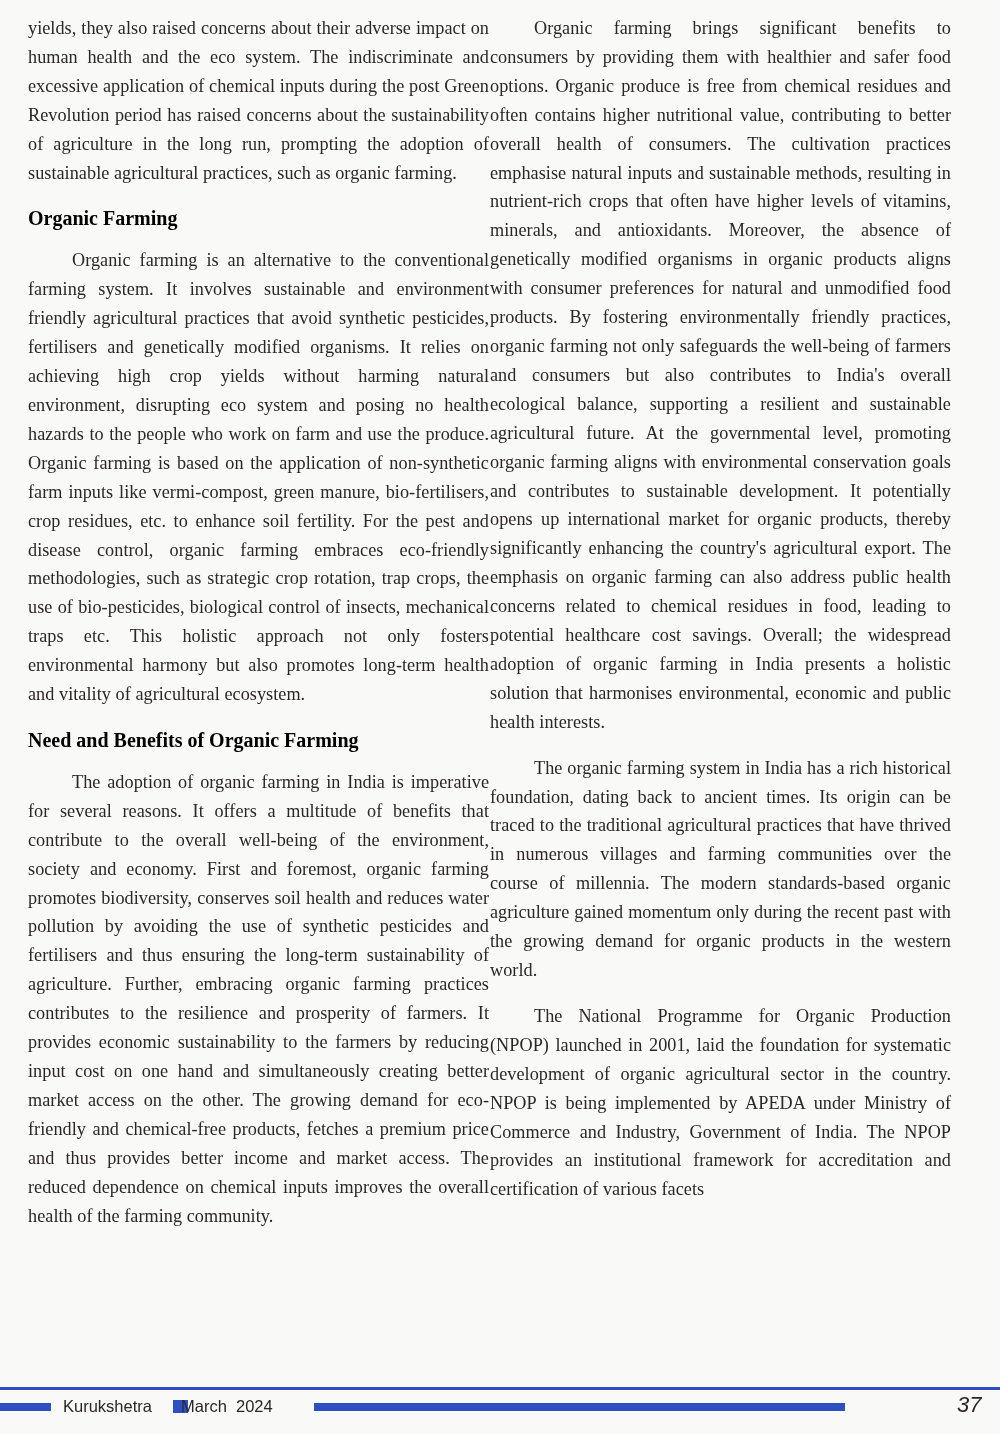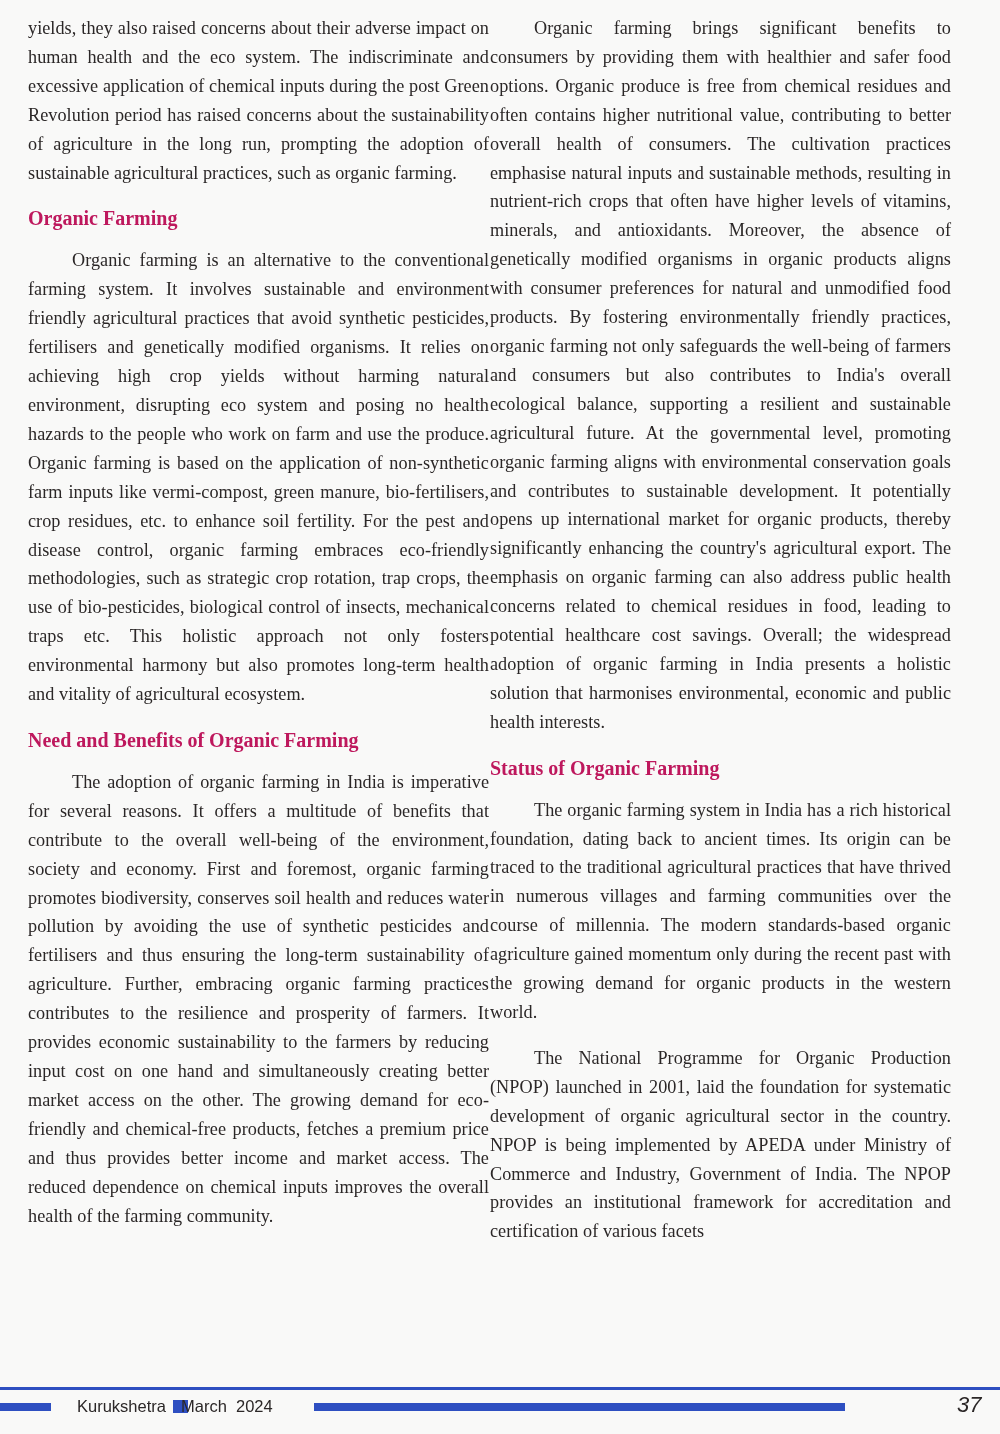--- a/index.html
+++ b/index.html
@@ -13,21 +13,21 @@
     position: absolute; top: 14px; width: 461px; font-family: Liberation Serif, serif;
   }
   .col-left { left: 28px; }
   .col-right { left: 490px; }
   p.para {
     margin: 0; font-size: 18.2px; line-height: 28.9px;
     text-align: justify; letter-spacing: 0.05px;
   }
   p.indent { text-indent: 44px; }
   h2.heading {
-    margin: 0; font-size: 20px; font-weight: bold; color: #be185d;
+    margin: 0; font-size: 20px; font-weight: bold; color: #000000;
     line-height: 28px;
   }
   .gap-after-para { margin-bottom: 17px !important; }
   .gap-after-head { margin-bottom: 14px !important; }
   .footer-topline {
     position: absolute; left: 0; top: 1387px; width: 1000px; height: 3px;
     background: #2e4fc1;
   }
   .footer-bar {
     position: absolute; top: 1403px; height: 8px; background: #2e4fc1;
@@ -48,26 +48,25 @@
 <div class="col col-left">
   <p class="para gap-after-para">yields, they also raised concerns about their adverse impact on human health and the eco system. The indiscriminate and excessive application of chemical inputs during the post Green Revolution period has raised concerns about the sustainability of agriculture in the long run, prompting the adoption of sustainable agricultural practices, such as organic farming.</p>
   <h2 class="heading gap-after-head">Organic Farming</h2>
   <p class="para indent gap-after-para">Organic farming is an alternative to the conventional farming system. It involves sustainable and environment friendly agricultural practices that avoid synthetic pesticides, fertilisers and genetically modified organisms. It relies on achieving high crop yields without harming natural environment, disrupting eco system and posing no health hazards to the people who work on farm and use the produce. Organic farming is based on the application of non-synthetic farm inputs like vermi-compost, green manure, bio-fertilisers, crop residues, etc. to enhance soil fertility. For the pest and disease control, organic farming embraces eco-friendly methodologies, such as strategic crop rotation, trap crops, the use of bio-pesticides, biological control of insects, mechanical traps etc. This holistic approach not only fosters environmental harmony but also promotes long-term health and vitality of agricultural ecosystem.</p>
   <h2 class="heading gap-after-head">Need and Benefits of Organic Farming</h2>
   <p class="para indent">The adoption of organic farming in India is imperative for several reasons. It offers a multitude of benefits that contribute to the overall well-being of the environment, society and economy. First and foremost, organic farming promotes biodiversity, conserves soil health and reduces water pollution by avoiding the use of synthetic pesticides and fertilisers and thus ensuring the long-term sustainability of agriculture. Further, embracing organic farming practices contributes to the resilience and prosperity of farmers. It provides economic sustainability to the farmers by reducing input cost on one hand and simultaneously creating better market access on the other. The growing demand for eco-friendly and chemical-free products, fetches a premium price and thus provides better income and market access. The reduced dependence on chemical inputs improves the overall health of the farming community.</p>
 </div>
 
 <div class="col col-right">
   <p class="para indent gap-after-para">Organic farming brings significant benefits to consumers by providing them with healthier and safer food options. Organic produce is free from chemical residues and often contains higher nutritional value, contributing to better overall health of consumers. The cultivation practices emphasise natural inputs and sustainable methods, resulting in nutrient-rich crops that often have higher levels of vitamins, minerals, and antioxidants. Moreover, the absence of genetically modified organisms in organic products aligns with consumer preferences for natural and unmodified food products. By fostering environmentally friendly practices, organic farming not only safeguards the well-being of farmers and consumers but also contributes to India's overall ecological balance, supporting a resilient and sustainable agricultural future. At the governmental level, promoting organic farming aligns with environmental conservation goals and contributes to sustainable development. It potentially opens up international market for organic products, thereby significantly enhancing the country's agricultural export. The emphasis on organic farming can also address public health concerns related to chemical residues in food, leading to potential healthcare cost savings. Overall; the widespread adoption of organic farming in India presents a holistic solution that harmonises environmental, economic and public health interests.</p>
-  <h2 class="heading gap-after-head">Status of Organic Farming</h2>
   <p class="para indent gap-after-para">The organic farming system in India has a rich historical foundation, dating back to ancient times. Its origin can be traced to the traditional agricultural practices that have thrived in numerous villages and farming communities over the course of millennia. The modern standards-based organic agriculture gained momentum only during the recent past with the growing demand for organic products in the western world.</p>
   <p class="para indent">The National Programme for Organic Production (NPOP) launched in 2001, laid the foundation for systematic development of organic agricultural sector in the country. NPOP is being implemented by APEDA under Ministry of Commerce and Industry, Government of India. The NPOP provides an institutional framework for accreditation and certification of various facets</p>
 </div>
 
 <div>
   <div class="footer-topline"></div>
   <div class="footer-bar" style="left:0; width:51px;"></div>
-  <span class="footer-text" style="left:77px;">Kurukshetra</span>
+  <span class="footer-text" style="left:63px;">Kurukshetra</span>
   <div class="footer-square"></div>
   <span class="footer-text" style="left:181px; white-space:pre;">March  2024</span>
   <div class="footer-bar" style="left:314px; width:531px;"></div>
   <span class="page-num">37</span>
 </div>
 
 </body></html>

